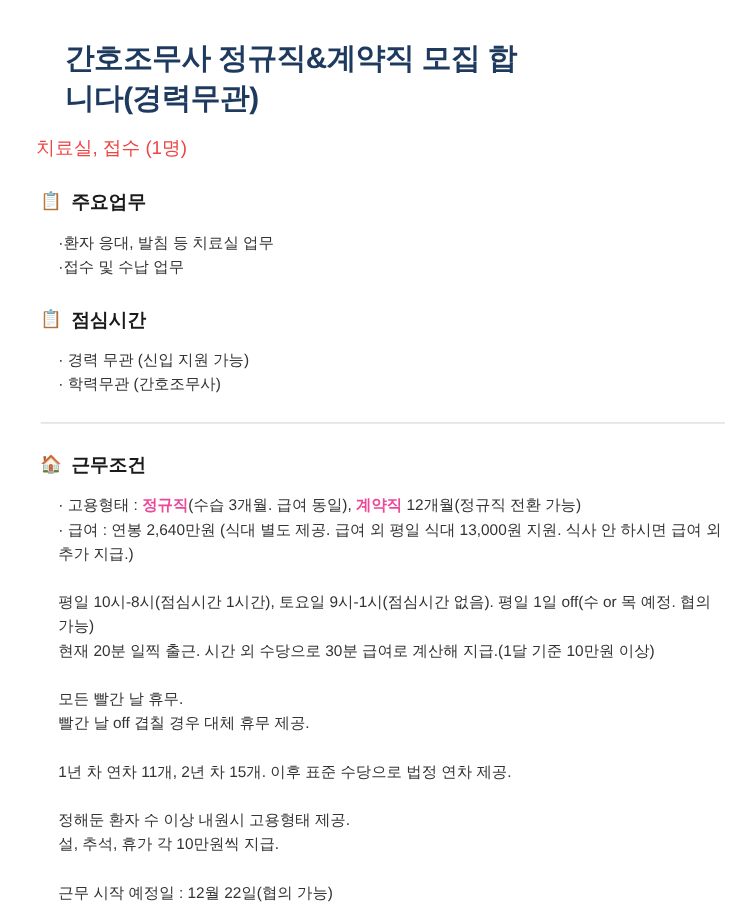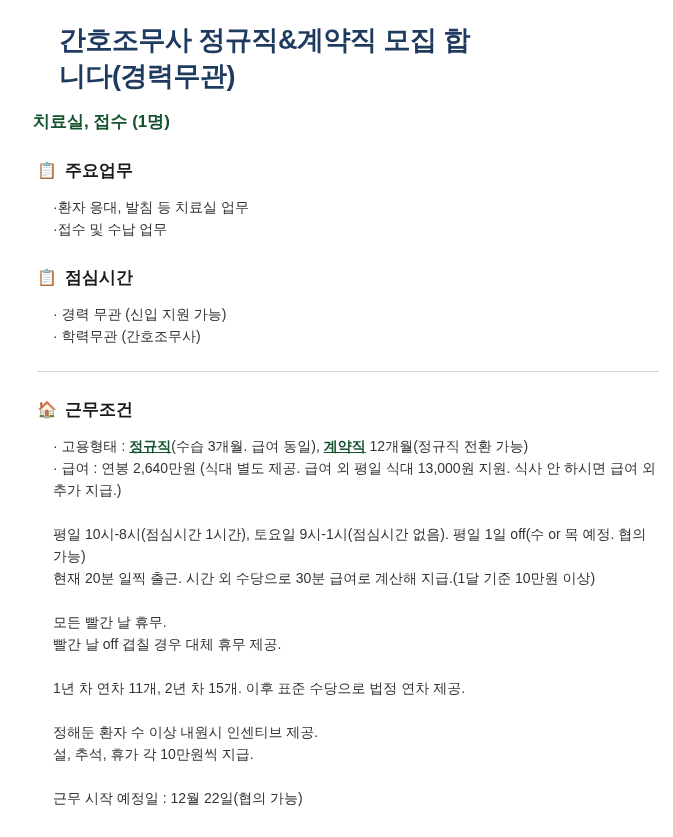--- a/index.html
+++ b/index.html
@@ -10,27 +10,27 @@
     font-family: "Liberation Sans", "DejaVu Sans", sans-serif;
     color: #333333;
     padding: 12px 14px 20px 33px;
   }
   .doc-title {
     font-size: 27px;
     font-weight: 700;
     line-height: 36px;
     letter-spacing: -0.5px;
     max-width: 430px;
-    margin: 10px 0 12px 26px;
+    margin: 23px 0 12px 26px;
     color: #1e3a5f;
   }
   .doc-subtitle {
     font-size: 17px;
-    font-weight: 700;
-    color: #14532d;
+    font-weight: 400;
+    color: #ef4444;
     margin: 16px 0 6px 0;
   }
   .section { margin-top: 26px; }
   .sec-header {
     display: flex;
     align-items: center;
     gap: 8px;
     font-size: 17px;
     font-weight: 700;
     color: #1a1a1a;
@@ -40,21 +40,21 @@
     font-size: 16px;
     line-height: 1;
     font-weight: 400;
   }
   .line {
     font-size: 14px;
     line-height: 22px;
     color: #333333;
     margin: 0 0 0 20px;
   }
-  .line .bold { font-weight: 700; color: #14532d; text-decoration: underline; }
+  .line .bold { font-weight: 700; color: #ec4899; }
   .line.blank { height: 22px; }
   .divider {
     border: none;
     border-top: 1px solid #d5d5d5;
     margin: 24px 0 14px 4px;
   }
 </style>
 </head>
 <body>
 
@@ -88,19 +88,19 @@
         <p class="line"><span>· 급여 : 연봉 2,640만원 (식대 별도 제공. 급여 외 평일 식대 13,000원 지원. 식사 안 하시면 급여 외 추가 지급.)</span></p>
         <p class="line blank">&nbsp;</p>
         <p class="line"><span>평일 10시-8시(점심시간 1시간), 토요일 9시-1시(점심시간 없음). 평일 1일 off(수 or 목 예정. 협의 가능)</span></p>
         <p class="line"><span>현재 20분 일찍 출근. 시간 외 수당으로 30분 급여로 계산해 지급.(1달 기준 10만원 이상)</span></p>
         <p class="line blank">&nbsp;</p>
         <p class="line"><span>모든 빨간 날 휴무.</span></p>
         <p class="line"><span>빨간 날 off 겹칠 경우 대체 휴무 제공.</span></p>
         <p class="line blank">&nbsp;</p>
         <p class="line"><span>1년 차 연차 11개, 2년 차 15개. 이후 표준 수당으로 법정 연차 제공.</span></p>
         <p class="line blank">&nbsp;</p>
-        <p class="line"><span>정해둔 환자 수 이상 내원시 인센티브 제공.</span></p>
+        <p class="line"><span>정해둔 환자 수 이상 내원시 고용형태 제공.</span></p>
         <p class="line"><span>설, 추석, 휴가 각 10만원씩 지급.</span></p>
         <p class="line blank">&nbsp;</p>
         <p class="line"><span>근무 시작 예정일 : 12월 22일(협의 가능)</span></p>
       </section>
     </div>
 </main>
 
 </body></html>

